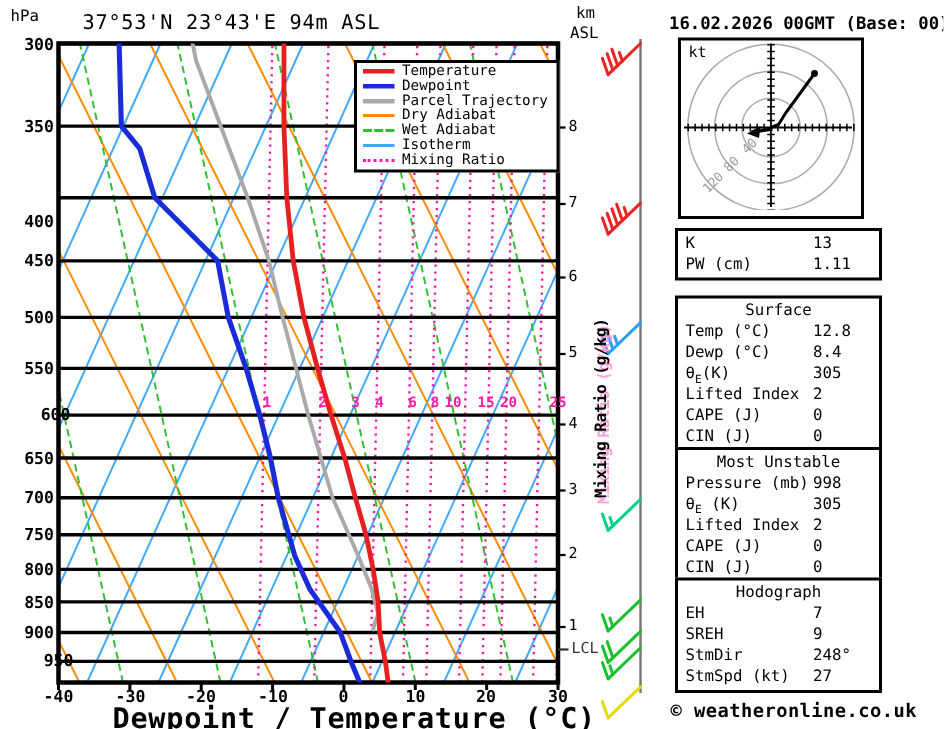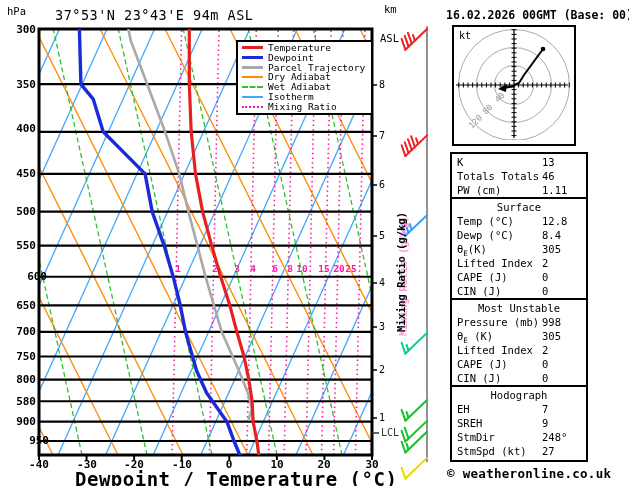--- a/index.html
+++ b/index.html
@@ -170,21 +170,21 @@
       </g>
       <g>
         <line x1="427" y1="457.88237423224547" x2="405.4" y2="478.58237423224546" stroke="#e6d800" stroke-width="2" stroke-linecap="round"></line>
         <line x1="405.4" y1="478.58237423224546" x2="401.60499999999996" y2="467.77237423224545" stroke="#e6d800" stroke-width="2" stroke-linecap="round"></line>
       </g>
     </svg>
 
   <div class="abs t-unit" style="left:7px;top:5px;">hPa</div>
   <div class="abs t-title" style="left:55px;top:7px;">37°53'N 23°43'E 94m ASL</div>
   <div class="abs t-unit" style="left:384px;top:3px;">km</div>
-  <div class="abs t-unit" style="left:380px;top:32px;">ASL</div>
+  <div class="abs t-unit" style="left:380px;top:16px;">ASL</div>
   <div class="abs t-date" style="left:446px;top:8px;">16.02.2026 00GMT (Base: 00)</div>
 
   <div class="abs legend" style="left:236px;top:40px;width:126px;" id="legend-box">
       <div class="legend-row">
         <div class="legend-swatch" style="border-top: 3.5px solid rgb(230, 32, 32);"></div>
         <span class="legend-text">Temperature</span>
       </div>
       <div class="legend-row">
         <div class="legend-swatch" style="border-top: 3.5px solid rgb(28, 43, 216);"></div>
         <span class="legend-text">Dewpoint</span>
@@ -289,24 +289,20 @@
     <div class="abs kt-lab" style="left:5px;top:3px;">kt</div>
   </div>
 
   <div id="table-panel">
       <div class="tbox" style="top: 152px;">
         <div class="trow">
           <span class="lab">K</span>
           <span class="val">13</span>
         </div>
         <div class="trow">
-          <span class="lab">Totals Totals</span>
-          <span class="val">46</span>
-        </div>
-        <div class="trow">
           <span class="lab">PW (cm)</span>
           <span class="val">1.11</span>
         </div>
       </div>
       <div class="tbox" style="top: 197px;">
         <div class="thead">Surface</div>
         <div class="trow">
           <span class="lab">Temp (°C)</span>
           <span class="val">12.8</span>
         </div>
@@ -371,30 +367,30 @@
         <div class="trow">
           <span class="lab">StmSpd (kt)</span>
           <span class="val">27</span>
         </div>
       </div>
     </div>
 
   <div class="abs copyright" style="left:447px;top:466px;">© weatheronline.co.uk</div>
 <div class="abs p-lab" style="left:6px;top:23px;">300</div>
     <div class="abs p-lab" style="left:6px;top:78px;">350</div>
-    <div class="abs p-lab" style="left:6px;top:122px;">400</div>
+    <div class="abs p-lab" style="left:6px;top:141px;">400</div>
     <div class="abs p-lab" style="left:6px;top:167px;">450</div>
     <div class="abs p-lab" style="left:6px;top:205px;">500</div>
     <div class="abs p-lab" style="left:6px;top:239px;">550</div>
     <div class="abs p-lab" style="left:17px;top:270px;">600</div>
     <div class="abs p-lab" style="left:6px;top:299px;">650</div>
     <div class="abs p-lab" style="left:6px;top:325px;">700</div>
     <div class="abs p-lab" style="left:6px;top:350px;">750</div>
     <div class="abs p-lab" style="left:6px;top:373px;">800</div>
-    <div class="abs p-lab" style="left:6px;top:395px;">580</div>
+    <div class="abs p-lab" style="left:6px;top:395px;">850</div>
     <div class="abs p-lab" style="left:6px;top:415px;">900</div>
     <div class="abs p-lab" style="left:19px;top:434px;">950</div>
     <div class="abs x-lab" style="left:39px;top:458px;">-40</div>
     <div class="abs x-lab" style="left:87px;top:458px;">-30</div>
     <div class="abs x-lab" style="left:134px;top:458px;">-20</div>
     <div class="abs x-lab" style="left:182px;top:458px;">-10</div>
     <div class="abs x-lab" style="left:229px;top:458px;">0</div>
     <div class="abs x-lab" style="left:277px;top:458px;">10</div>
     <div class="abs x-lab" style="left:324px;top:458px;">20</div>
     <div class="abs x-lab" style="left:372px;top:458px;">30</div>
@@ -408,14 +404,14 @@
     <div class="abs km-lab" style="left:379px;top:412px;">1</div>
     <div class="abs mr-lab" style="left:178px;top:263px;">1</div>
     <div class="abs mr-lab" style="left:215px;top:263px;">2</div>
     <div class="abs mr-lab" style="left:237px;top:263px;">3</div>
     <div class="abs mr-lab" style="left:253px;top:263px;">4</div>
     <div class="abs mr-lab" style="left:275px;top:263px;">6</div>
     <div class="abs mr-lab" style="left:290px;top:263px;">8</div>
     <div class="abs mr-lab" style="left:302px;top:263px;">10</div>
     <div class="abs mr-lab" style="left:324px;top:263px;">15</div>
     <div class="abs mr-lab" style="left:339px;top:263px;">20</div>
-    <div class="abs mr-lab" style="left:351px;top:263px;">25</div>
+    <div class="abs mr-lab" style="left:351px;top:263px;padding-left:42px;">25</div>
   </div>
 
 </body></html>

